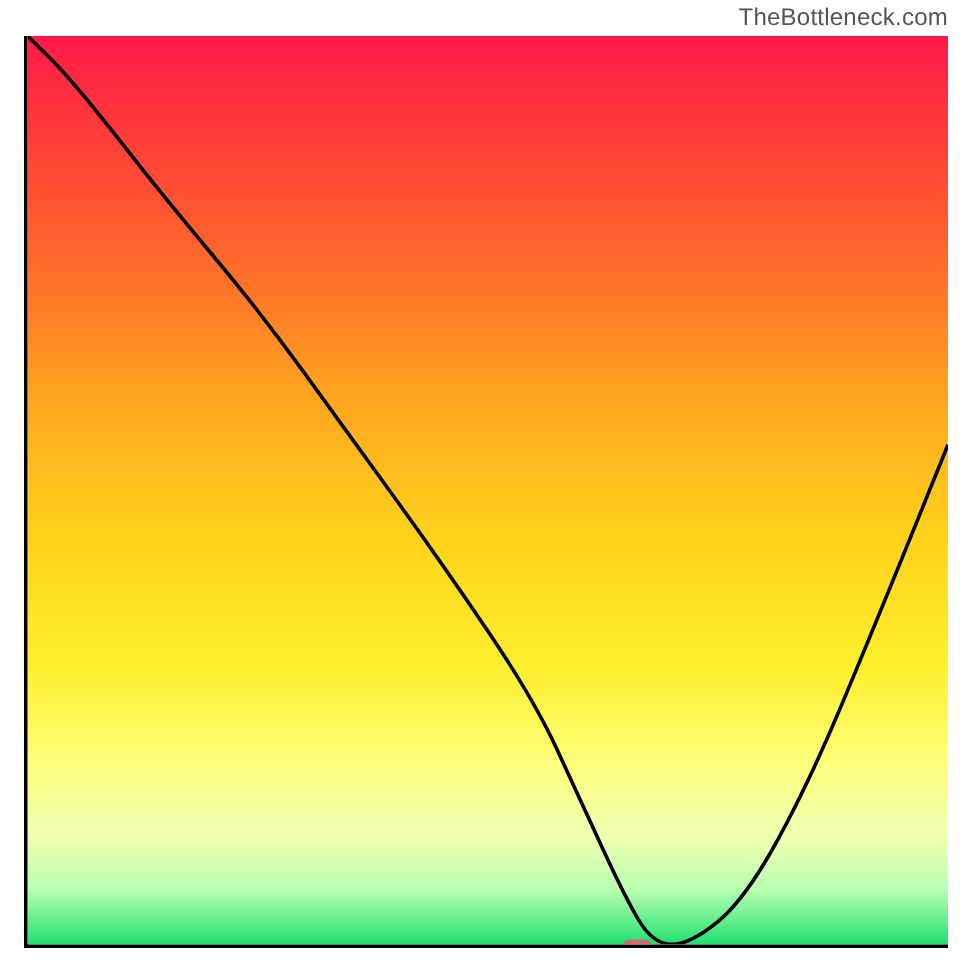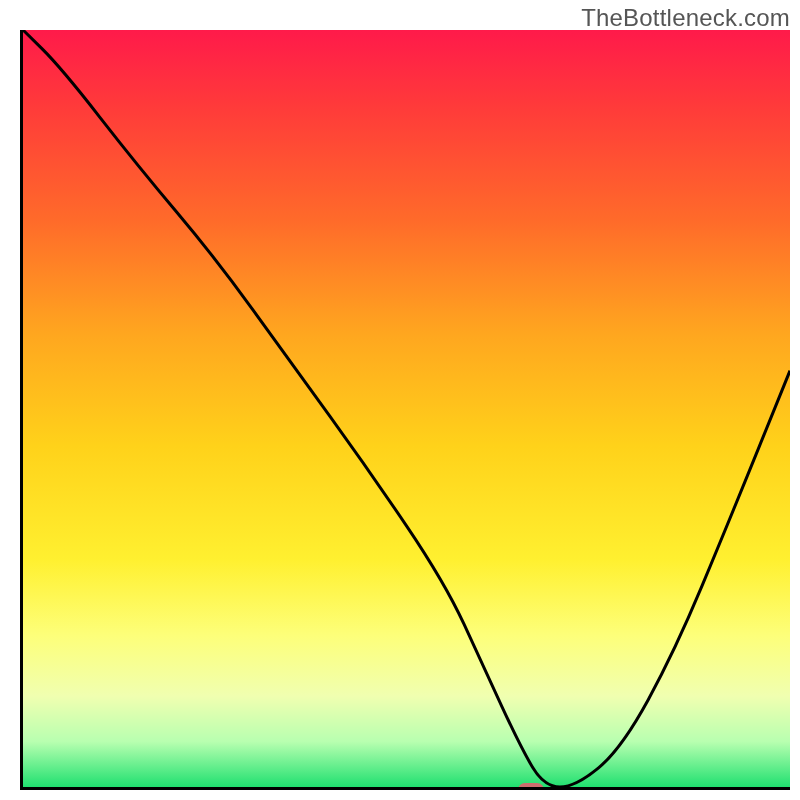--- a/index.html
+++ b/index.html
@@ -13,21 +13,21 @@
   }
   .chart-container {
     position: relative;
     width: 800px;
     height: 800px;
   }
   .watermark {
     position: absolute;
     top: 4px;
     right: 10px;
-    font-size: 24px;
+    font-size: 20px;
     font-weight: 500;
     color: #555555;
     z-index: 10;
     letter-spacing: 0.2px;
   }
   .plot-area {
     position: absolute;
     left: 20px;
     top: 30px;
     width: 770px;

